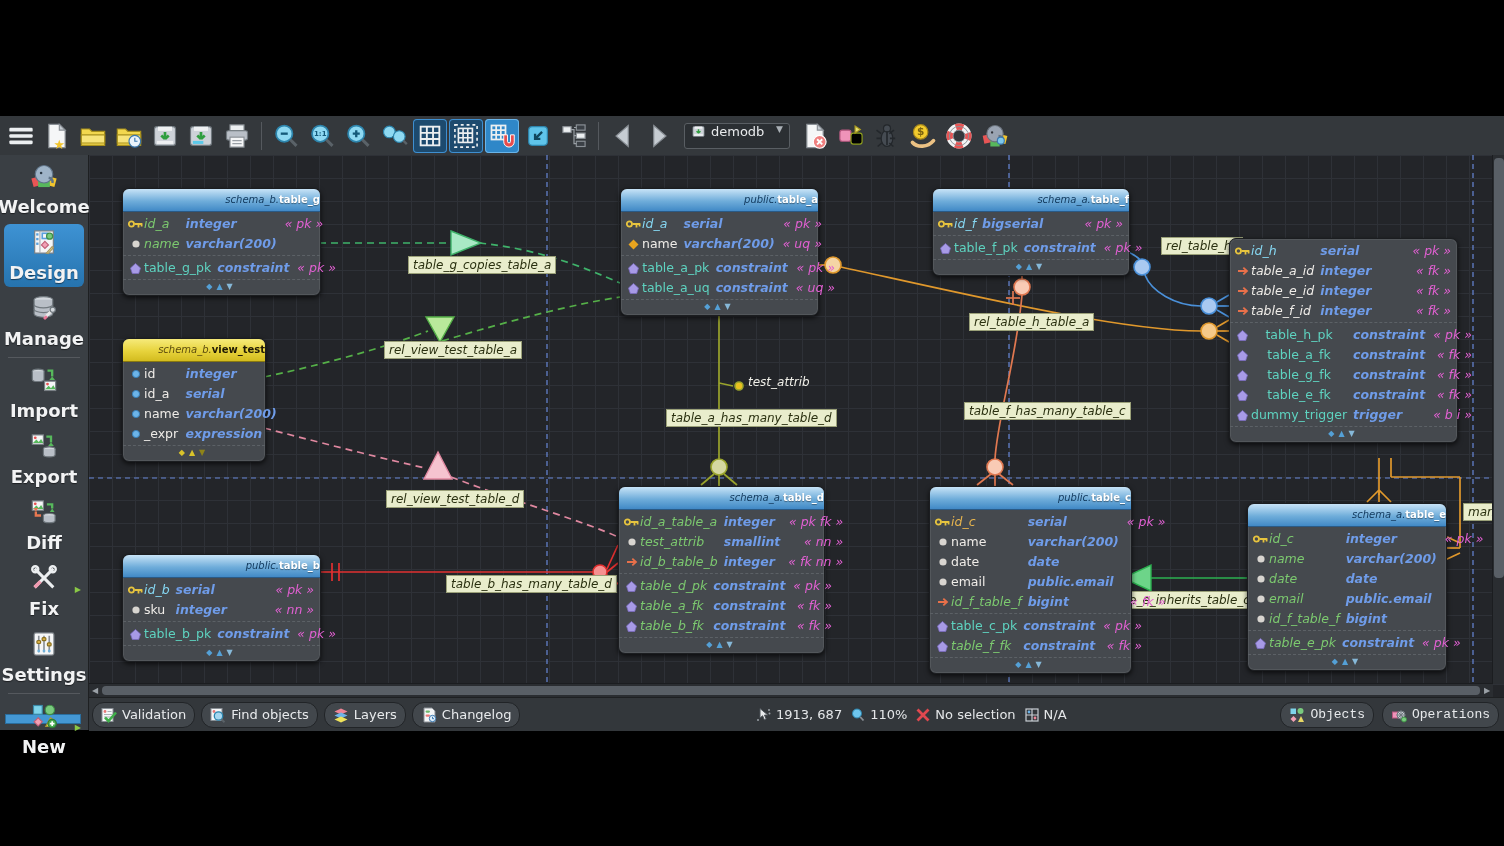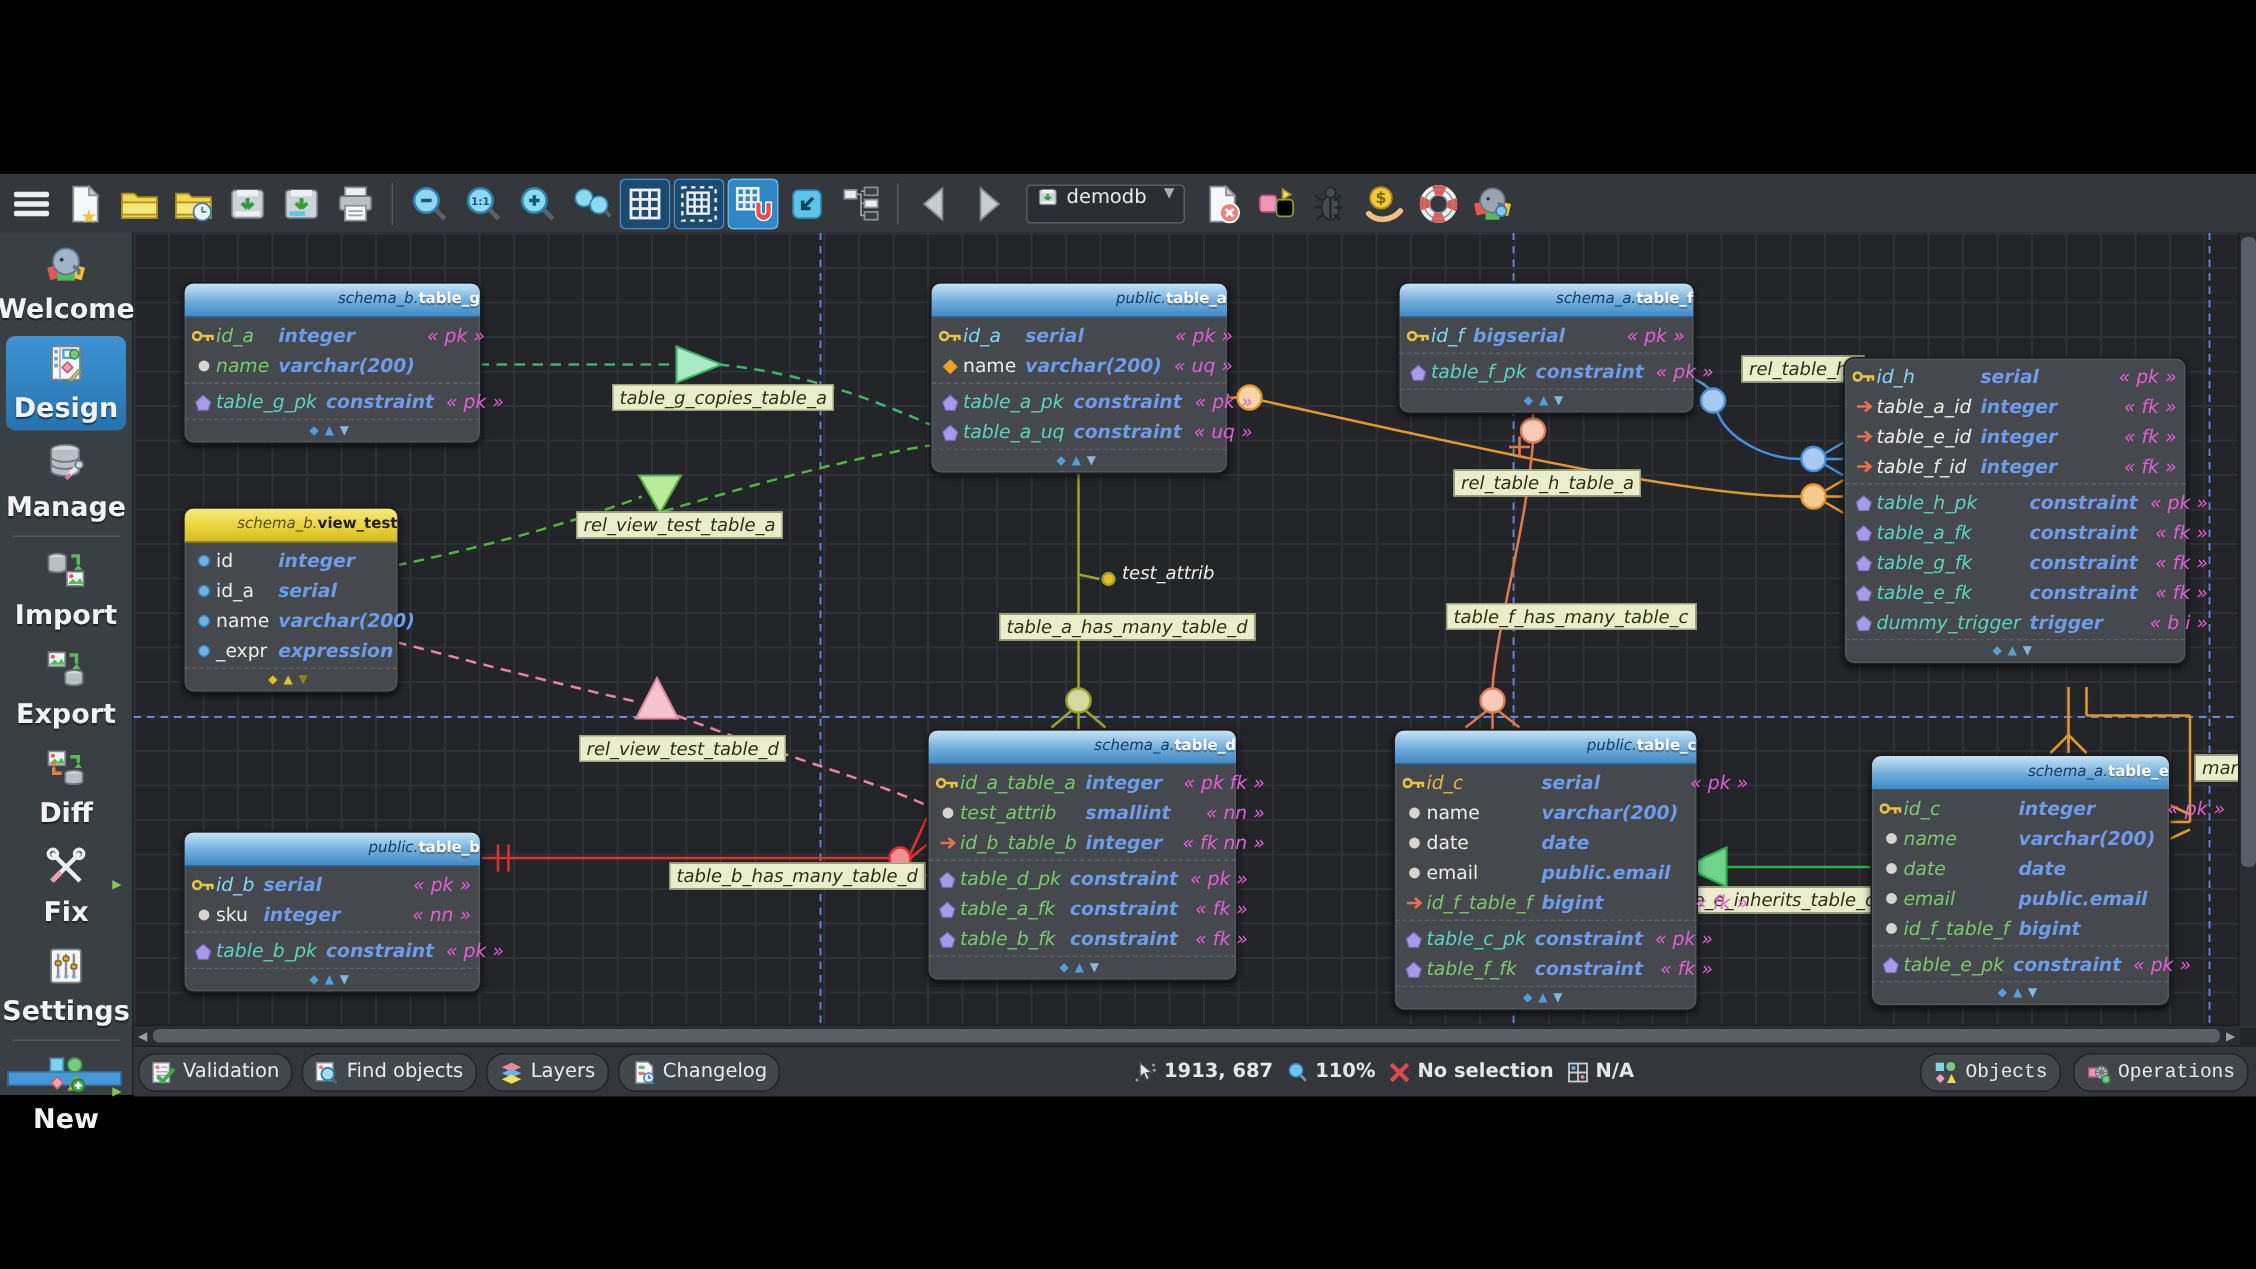--- a/index.html
+++ b/index.html
@@ -42,41 +42,41 @@
   .tbl-h.yellow .tnm{color:#201a04;text-shadow:none;}
   .sec{display:grid;grid-template-columns:17px max-content 1fr max-content;padding:2px 4px 1px 4px;}
   .sec.cons{border-top:1px dashed #5c6166;}
   .row{display:contents;}
   .cell{height:20px;line-height:20px;white-space:nowrap;}
   .ric{display:flex;align-items:center;justify-content:center;}
   .rn{padding-right:6px;}
   .rt{color:#6f9ce9;font-weight:bold;font-style:italic;padding-right:8px;}
   .rf{color:#e160d2;font-style:italic;justify-self:end;padding-right:2px;}
   .c-w{color:#efece8;} .c-g{color:#7cc96f;font-style:italic;} .c-c{color:#86d7f2;font-style:italic;}
-  .c-t{color:#5ed3c0;font-style:italic;} .c-o{color:#e7b44e;font-style:italic;} .c-wi{color:#efece8;font-style:italic;}
+  .c-t{color:#5ed3c0;text-align:center;} .c-o{color:#e7b44e;font-style:italic;} .c-wi{color:#efece8;font-style:italic;}
   .tbl-f{height:15px;text-align:center;border-top:1px dashed #5c6166;font-size:8px;letter-spacing:4px;
          color:#54a0d6;line-height:14px;border-radius:0 0 6px 6px;}
   .tbl-f .dim{color:#86b8d8;}
   .tbl-f.yellow{color:#d9c32a;} .tbl-f.yellow .dim{color:#8f8418;}
   
   .rlabel{position:absolute;background:#e9edcc;border:1px solid #9aa078;color:#2a3010;
      font-size:12px;font-style:italic;padding:0 4px;line-height:16px;white-space:nowrap;z-index:2;}
   .rlabel.plain{background:transparent;border:none;color:#f0efe8;}
   
   #hscroll{position:absolute;left:0;bottom:0;width:1404px;height:13px;background:#2a2d31;border-top:1px solid #1b1d20;z-index:6;display:flex;align-items:center;}
   #hscroll .arr{width:12px;text-align:center;color:#9aa0a6;font-size:8px;line-height:13px;}
   #hscroll .handle{height:9px;background:#595f66;border-radius:4px;flex:1;margin:0 1px;}
   #vscroll{position:absolute;right:0;top:0;width:12px;height:529px;background:#2a2d31;border-left:1px solid #1b1d20;z-index:6;}
   #vscroll .handle{position:absolute;left:1px;right:1px;top:3px;height:420px;background:#595f66;border-radius:4px;}
   
   #statusbar{position:relative;height:33px;background:#33373b;border-top:1px solid #1e2022;display:flex;align-items:center;gap:6px;padding-left:3px;}
   .st-btn{display:flex;align-items:center;gap:5px;height:24px;padding:0 8px;background:#42474c;
      border:1px solid #212427;border-radius:12px;color:#e8eaec;font-size:13px;justify-content:center;}
   #st-center{position:absolute;left:667px;display:flex;align-items:center;gap:8px;color:#e4e6e8;font-size:13px;}
-  #st-center .st-info{display:flex;align-items:center;gap:4px;font-weight:bold;}
+  #st-center .st-info{display:flex;align-items:center;gap:4px;}
   #st-right{position:absolute;right:6px;display:flex;gap:8px;font-family:Liberation Mono, monospace;}
 </style>
 </head>
 <body>
 
 <div id="app">
   <div id="toolbar">
       <div class="tb-btn">
         <span style="display:flex">
           <svg viewBox="0 0 24 24" width="28" height="28">

